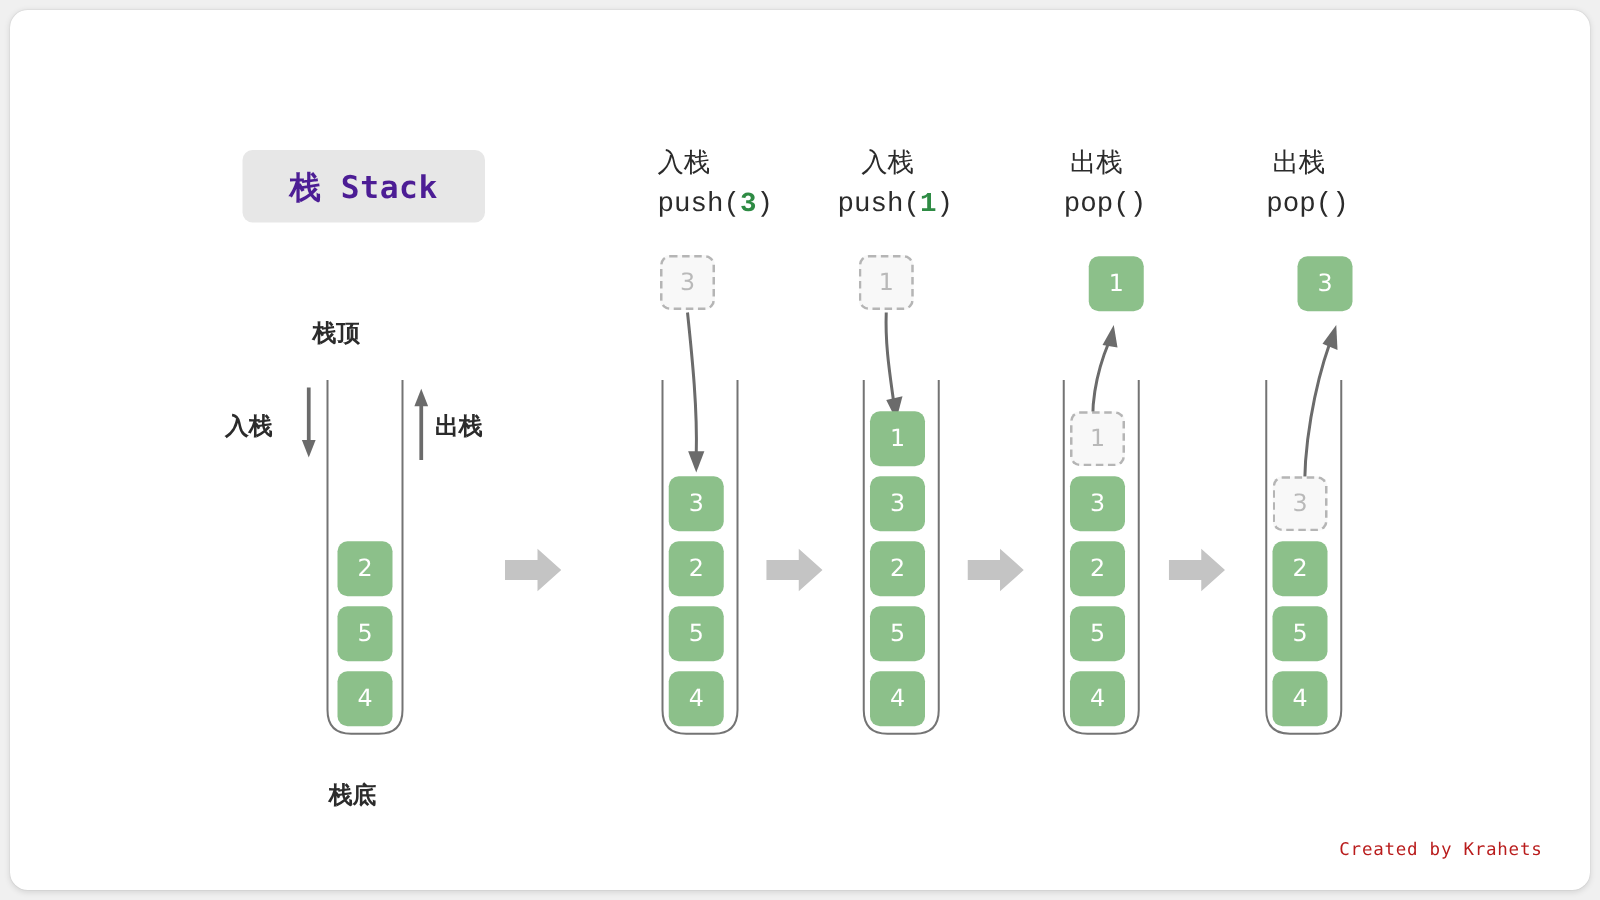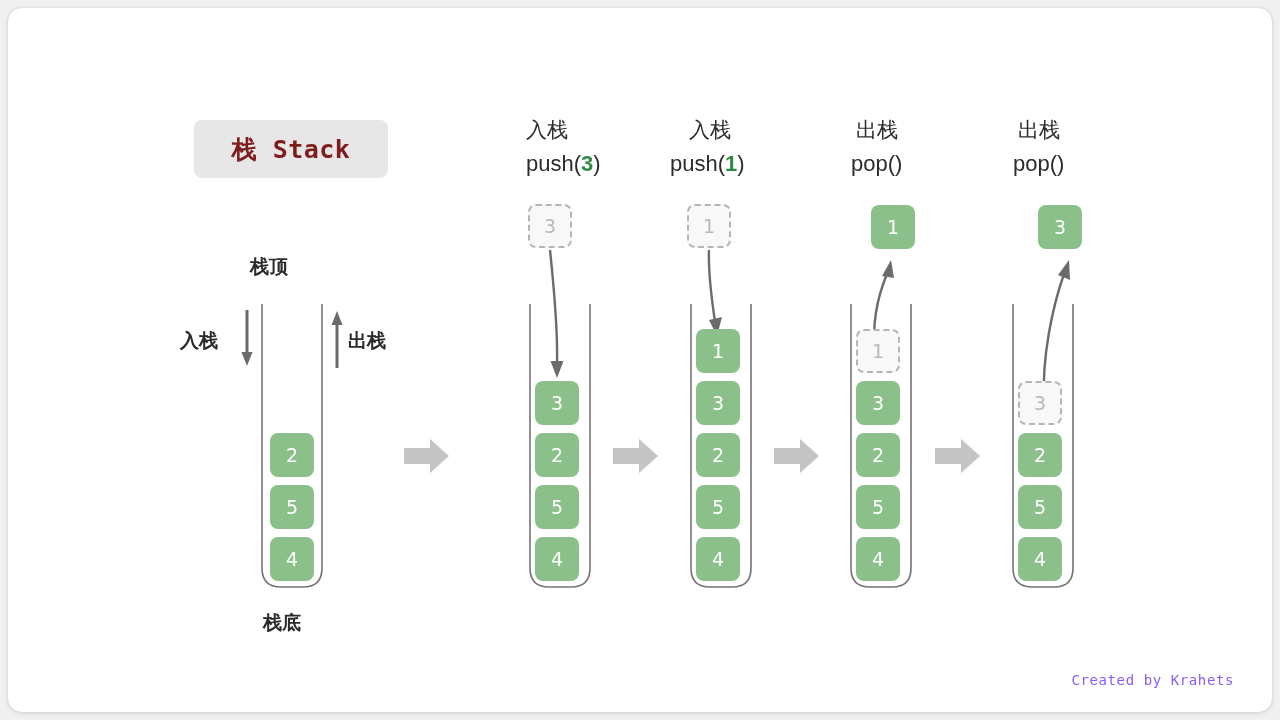--- a/index.html
+++ b/index.html
@@ -22,37 +22,37 @@
   
   #title-badge {
     left: 186px; top: 112px;
     width: 194px; height: 58px;
     background: #e7e7e7;
     border-radius: 8px;
     display: flex; align-items: center; justify-content: center;
   }
   #title-badge .t {
     font-family: "DejaVu Sans Mono", "Liberation Mono", monospace;
-    font-size: 25px; font-weight: bold; color: #7f1d1d;
+    font-size: 25px; font-weight: bold; color: #4c1d95;
     letter-spacing: 0.5px;
     white-space: pre;
   }
 
   
   .cn-label {
     font-size: 19px; font-weight: bold; color: #2b2b2b;
     white-space: nowrap;
   }
   .op-cn {
     font-size: 21px; color: #2b2b2b; white-space: nowrap;
     font-family: "DejaVu Sans", "Liberation Sans", sans-serif;
   }
   .op-code {
     font-size: 22px; color: #2b2b2b; white-space: nowrap;
-    font-family: Liberation Sans, sans-serif;
+    font-family: Liberation Mono, monospace;
     letter-spacing: 0px;
   }
   .op-code .num { color: #2e8b44; font-weight: bold; }
 
   
   .stack-shell { width: 64px; height: 284px; }
   .stack-shell svg { display: block; overflow: visible; }
 
   
   .cell {
@@ -74,21 +74,21 @@
   .step-arrow { width: 46px; height: 36px; }
   .step-arrow svg { display: block; }
 
   
   .motion { position: absolute; overflow: visible; }
 
   
   #watermark {
     right: 38px; bottom: 24px;
     font-family: "DejaVu Sans Mono", "Liberation Mono", monospace;
-    font-size: 14px; color: #8b5cf6; letter-spacing: 0.6px;
+    font-size: 14px; color: #b91c1c; letter-spacing: 0.6px;
     white-space: nowrap;
   }
 </style>
 </head>
 <body>
 
 <div id="card">
 
   <div class="abs" id="title-badge">
     <span class="t">栈 Stack</span>
@@ -117,21 +117,21 @@
       <path d="M2 0 L2 264 Q2 283 21 283 L43 283 Q62 283 62 264 L62 0" fill="none" stroke="#5c5c5c" stroke-width="1.6" opacity="0.85"></path>
     </svg>
   </div>
 
   <div class="abs cells" style="left:262px; top:425px;">
     <div class="cell solid">2</div>
     <div class="cell solid" style="margin-top:8px;">5</div>
     <div class="cell solid" style="margin-top:8px;">4</div>
   </div>
 
-  <div class="abs cn-label" style="left:255px; top:602px;">栈底</div>
+  <div class="abs cn-label" style="left:255px; top:615px;">栈底</div>
 
   <div class="abs step-arrow" style="left:396px; top:430px;">
     <svg width="46" height="36" viewBox="0 0 46 36">
       <path d="M0 10 L26 10 L26 1 L45 18 L26 35 L26 26 L0 26 Z" fill="#c4c4c4"></path>
     </svg>
   </div>
 
   <div class="abs op-cn" style="left:518px; top:108px;">入栈</div>
   <div class="abs op-code" style="left:518px; top:143px;"><span>push(</span><span class="num">3</span><span>)</span></div>
 

